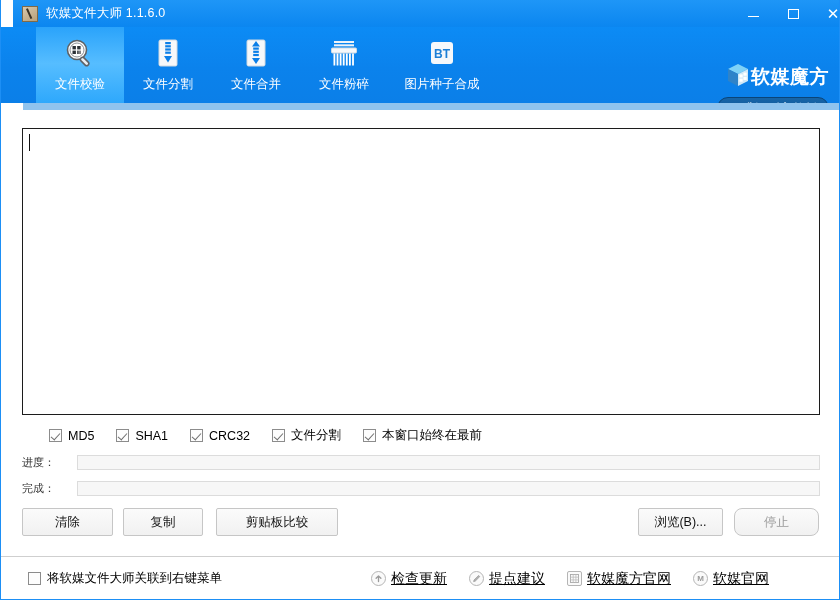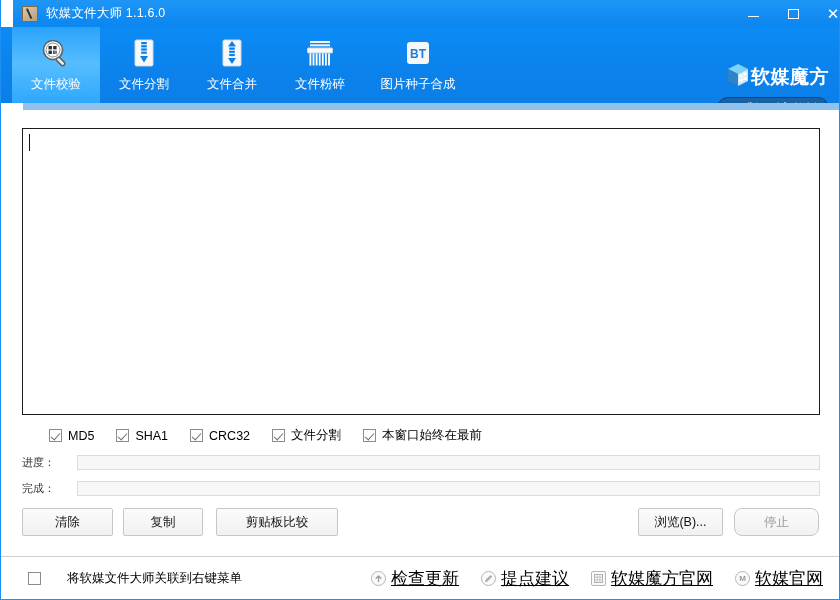--- a/index.html
+++ b/index.html
@@ -71,20 +71,21 @@
   }
   #tabstrip { display: flex; align-items: stretch; padding-left: 11px; }
   .tab {
     width: 88px; height: 76px;
     display: flex; flex-direction: column;
     align-items: center; justify-content: center;
     cursor: default; position: relative;
   }
   .tab.active {
     background: linear-gradient(180deg,#2aa3fb 0%, #56bdff 48%, #2ea8fc 100%);
+    margin-left: 24px;
   }
   .tab-icon {
     height: 34px; width: 36px;
     display: flex; align-items: flex-start; justify-content: center;
     margin-bottom: 5px;
   }
   .tab-label {
     color: #ffffff; font-size: 12.5px; white-space: nowrap;
   }
 
@@ -192,38 +193,38 @@
   #divider {
     position: absolute; left: 0; top: 446px;
     width: 840px; height: 1px; background: #cfcfcf;
   }
   #statusbar {
     position: absolute; left: 0; top: 447px;
     width: 840px; height: 43px;
     background: #ffffff;
     display: flex; align-items: center;
   }
-  #assoc-wrap { display: flex; align-items: center; margin-left: 27px; gap: 20px; }
+  #assoc-wrap { display: flex; align-items: center; margin-left: 27px; }
   #assoc-label { font-size: 12.5px; color: #000; white-space: nowrap; }
   #links { position: absolute; left: 370px; top: 0; height: 43px; display: flex; align-items: center; }
   .link {
     display: flex; align-items: center; gap: 5px;
     margin-right: 22px; cursor: pointer;
   }
   .link-icon {
     width: 15px; height: 15px; flex: none;
     border-radius: 50%;
     border: 1px solid #b5b5b5;
     background: #fafafa;
     display: flex; align-items: center; justify-content: center;
     color: #9a9a9a; font-size: 9px; line-height: 1;
   }
   .link-icon.square { border-radius: 2px; }
   .link-text {
-    font-size: 17px; color: #000;
+    font-size: 14px; color: #000;
     text-decoration: underline; white-space: nowrap;
   }
 </style>
 </head>
 <body>
 
 <div id="app">
 
   <div id="titlebar">
     <div id="app-icon"></div>

